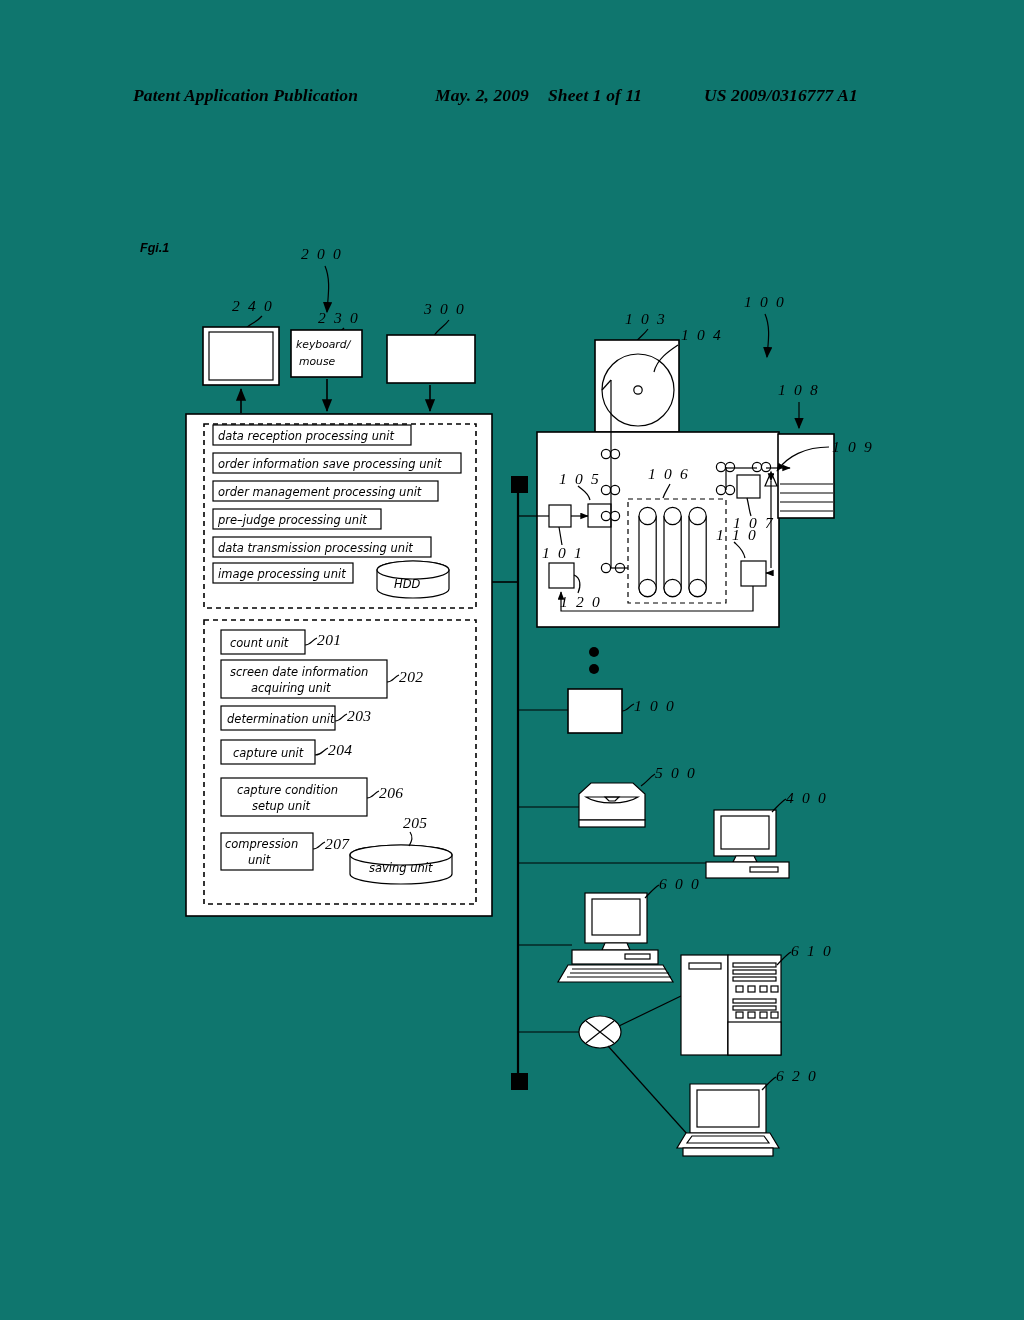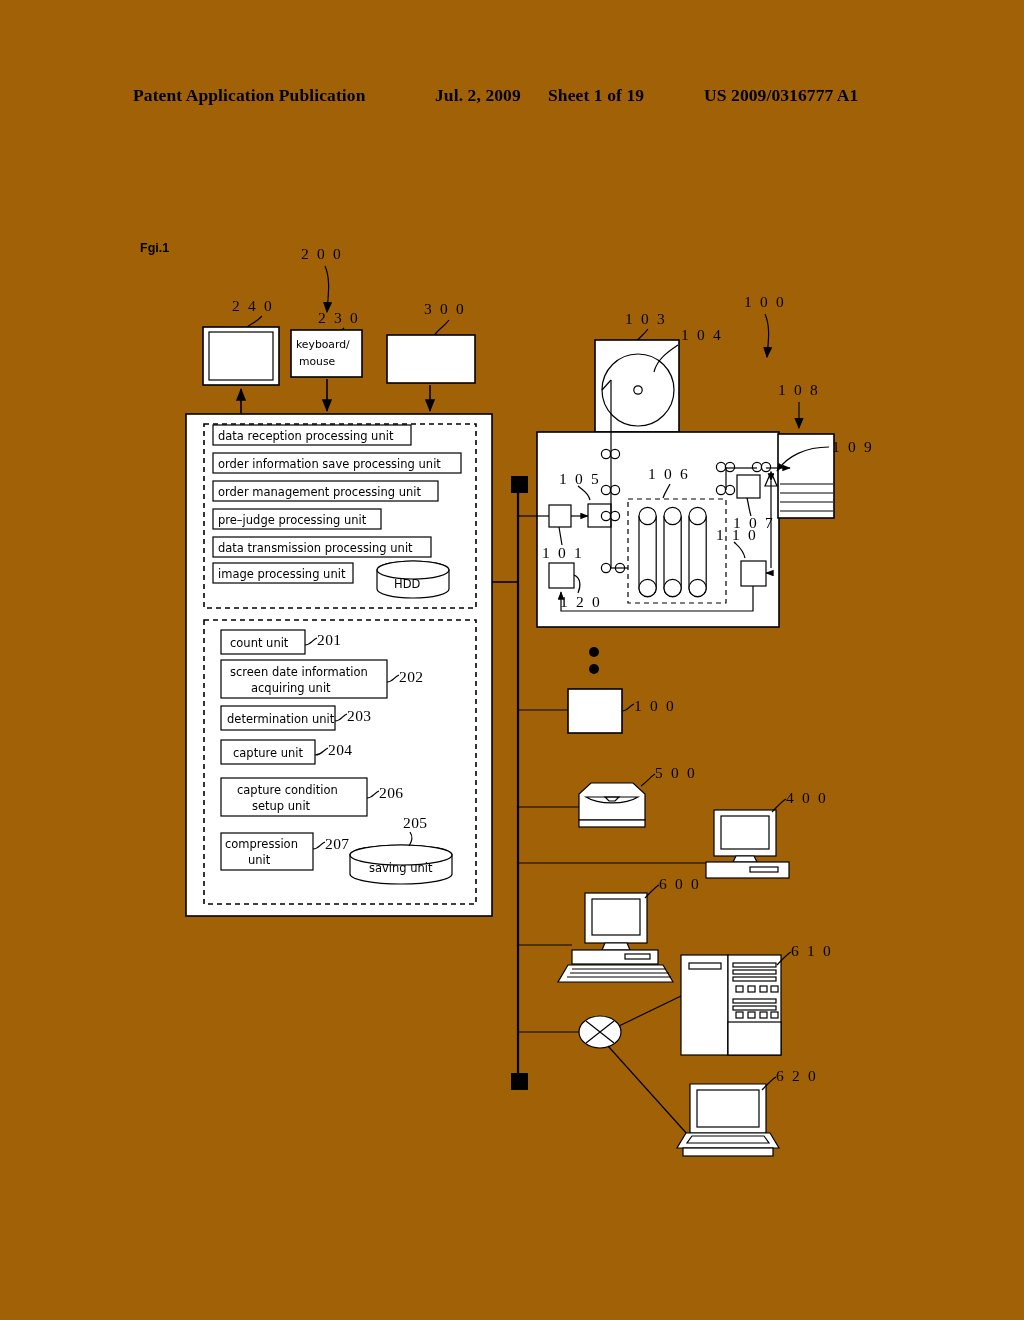--- a/index.html
+++ b/index.html
@@ -4,21 +4,21 @@
 <title>Patent Application Publication</title>
 <style>
   html,body{margin:0;padding:0;background:#ffffff;}
   body{
     width:1024px;height:1320px;
     font-family:"Liberation Serif", serif;
     color:#000;
     position:relative;
     overflow:hidden;
   }
-  #page{position:absolute;inset:0;background:#a16207;}
+  #page{position:absolute;inset:0;background:#0f766e;font-style:italic;}
 
   
   .hdr{
     position:absolute;
     top:85px;left:0;width:1024px;
     display:flex;
     align-items:baseline;
     font-family:"Liberation Serif", serif;
     font-weight:bold;
     font-size:17.5px;
@@ -48,22 +48,22 @@
   .dash{stroke-dasharray:5 4;}
   .boxf{fill:#fff;stroke:#000;}
 </style>
 </head>
 <body>
 
 <div id="page">
 
   <div class="hdr">
     <span class="h-pub">Patent Application Publication</span>
-    <span class="h-date">Jul. 2, 2009</span>
-    <span class="h-sheet">Sheet 1 of 19</span>
+    <span class="h-date">May. 2, 2009</span>
+    <span class="h-sheet">Sheet 1 of 11</span>
     <span class="h-num">US 2009/0316777 A1</span>
   </div>
 
   <div id="figwrap">
   <svg id="fig" viewBox="0 0 1024 1320" xmlns="http://www.w3.org/2000/svg">
     <defs>
       <marker id="ah" markerWidth="9" markerHeight="9" refX="7.4" refY="3.2" orient="auto">
         <path d="M0,0 L8,3.2 L0,6.4 z" fill="#000"></path>
       </marker>
       <marker id="ahs" markerWidth="8" markerHeight="8" refX="6.4" refY="2.8" orient="auto">

